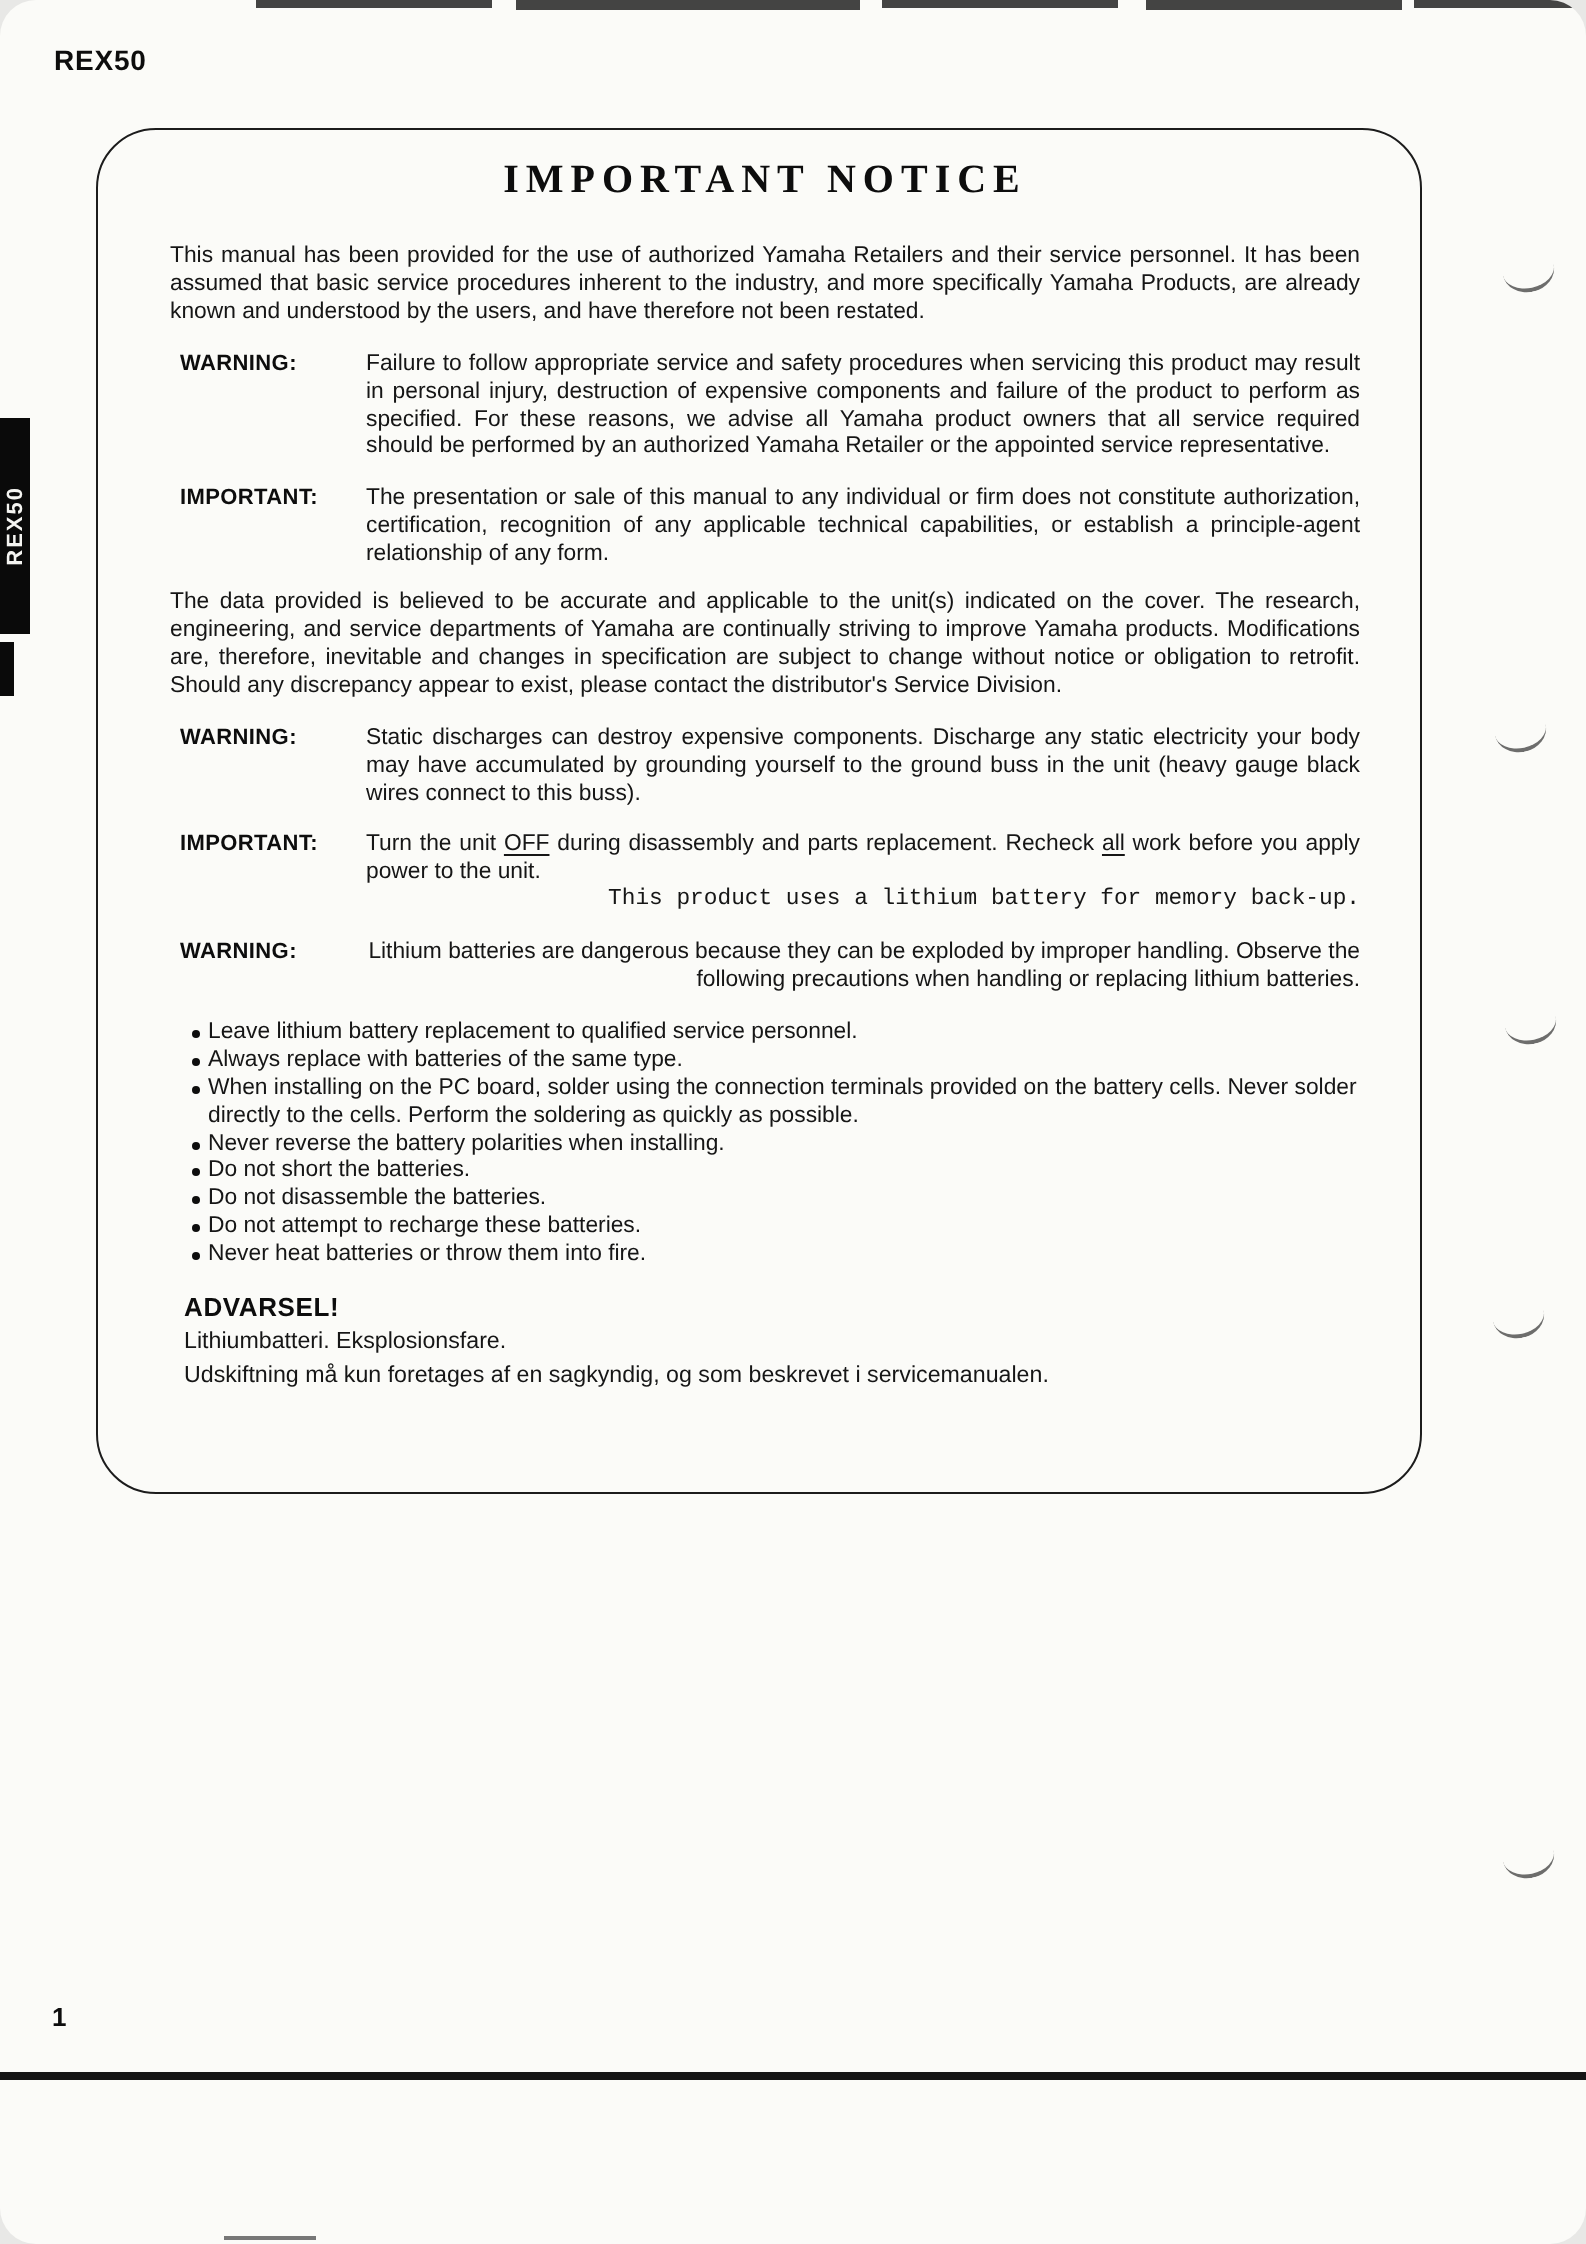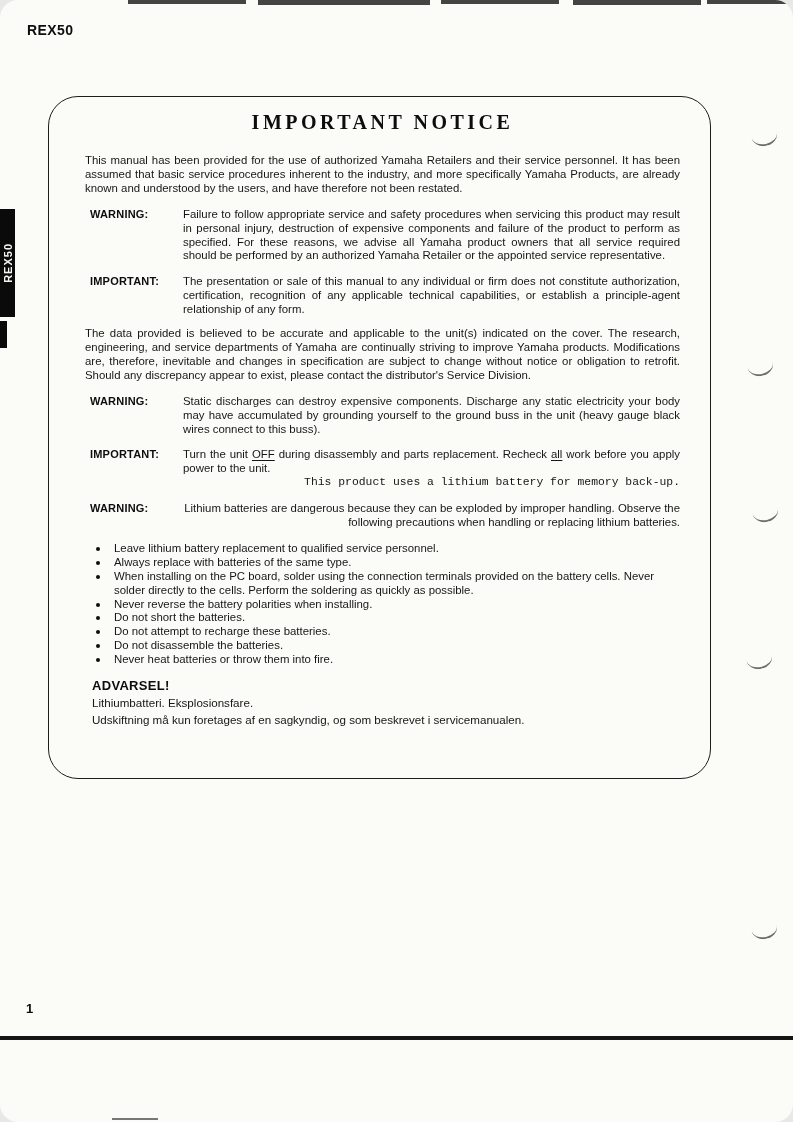--- a/index.html
+++ b/index.html
@@ -27,21 +27,21 @@
     position:absolute;left:0;top:209px;width:15px;height:108px;background:#0a0a0a;
     display:flex;align-items:center;justify-content:center;
   }
   .side-tab span{
     writing-mode:vertical-rl;transform:rotate(180deg);
     color:#f5f5f2;font-size:11px;font-weight:bold;letter-spacing:1px;
   }
   .side-tab-mark{position:absolute;left:0;top:321px;width:7px;height:27px;background:#0a0a0a;}
 
   .notice-box{
-    position:absolute;left:48px;top:96px;width:663px;height:683px;
+    position:absolute;left:48px;top:64px;width:663px;height:683px;
     border:1.5px solid #1c1c1c;border-radius:30px;
     box-sizing:border-box;
     padding:12px 30px 0 36px;
   }
   .notice-title{
     text-align:center;
     font-family:"Liberation Serif", serif;
     font-size:20px;font-weight:bold;letter-spacing:3.5px;
     margin-top:2px;color:#0d0d0d;
   }
@@ -53,21 +53,21 @@
   .sec-label{
     width:93px;flex-shrink:0;
     font-size:11px;font-weight:bold;color:#0d0d0d;letter-spacing:.2px;
   }
   .sec-body{flex:1;font-size:11.4px;line-height:13.9px;text-align:justify;}
   .data-para{margin-top:10px;}
   .note-line{margin-top:0;padding-left:2px;text-align:right;font-family:Liberation Mono, monospace;}
   .u{text-decoration:underline;text-underline-offset:2px;}
 
   .bullet-list{margin-top:12px;padding-left:11px;}
-  .bullet-row{display:flex;gap:14px;}
+  .bullet-row{display:flex;gap:4px;}
   .dot{width:4px;height:4px;border-radius:50%;background:#0d0d0d;flex-shrink:0;margin-top:5px;}
   .bullet-text{flex:1;font-size:11.4px;line-height:13.9px;text-align:left;}
 
   .advarsel{margin-top:11px;padding-left:7px;}
   .advarsel-title{font-size:13px;font-weight:bold;letter-spacing:.3px;color:#0d0d0d;}
   .advarsel-line{font-size:11.6px;line-height:13.9px;margin-top:3px;}
 
   .page-number{
     position:absolute;left:26px;top:1001px;
     font-size:13px;font-weight:bold;color:#0d0d0d;
@@ -148,25 +148,25 @@
       <div class="bullet-row">
         <span class="dot"></span>
         <span class="bullet-text">Never reverse the battery polarities when installing.</span>
       </div>
       <div class="bullet-row">
         <span class="dot"></span>
         <span class="bullet-text">Do not short the batteries.</span>
       </div>
       <div class="bullet-row">
         <span class="dot"></span>
-        <span class="bullet-text">Do not attempt to recharge these batteries.</span>
+        <span class="bullet-text">Do not disassemble the batteries.</span>
       </div>
       <div class="bullet-row">
         <span class="dot"></span>
-        <span class="bullet-text">Do not disassemble the batteries.</span>
+        <span class="bullet-text">Do not attempt to recharge these batteries.</span>
       </div>
       <div class="bullet-row">
         <span class="dot"></span>
         <span class="bullet-text">Never heat batteries or throw them into fire.</span>
       </div>
     </div>
 
     <div class="advarsel">
       <div class="advarsel-title">ADVARSEL!</div>
       <div class="advarsel-line">Lithiumbatteri. Eksplosionsfare.</div>

